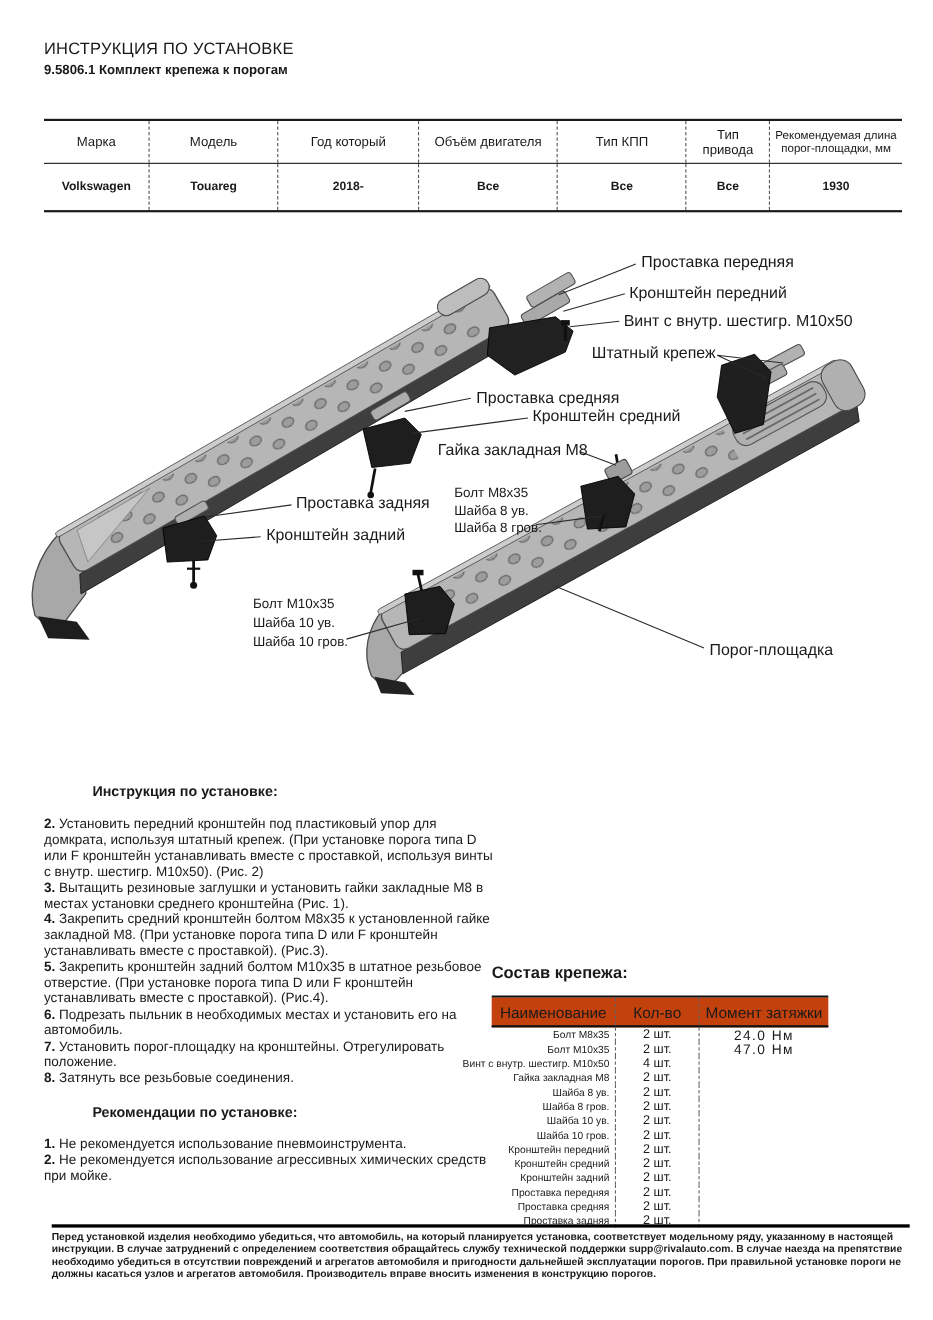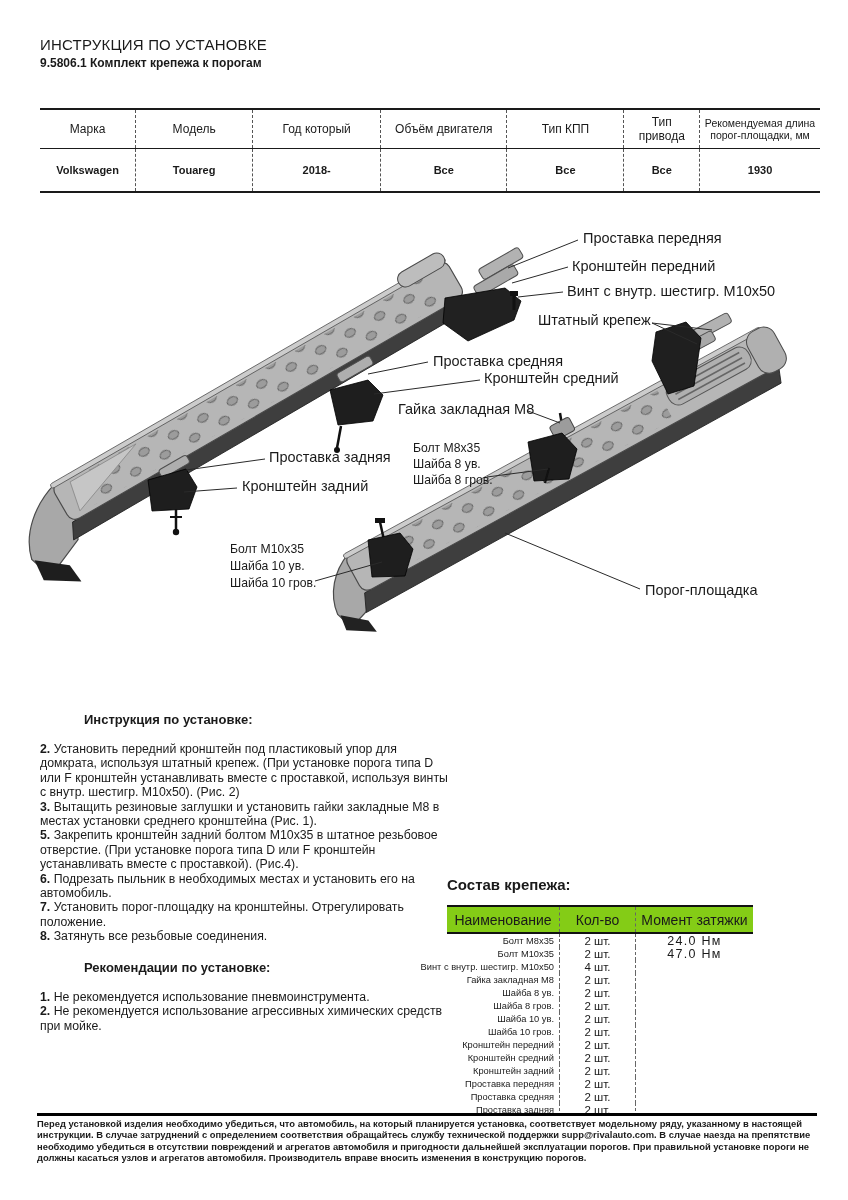--- a/index.html
+++ b/index.html
@@ -34,31 +34,31 @@
   .instructions{position:absolute;left:40px;top:712px;width:414px;}
   .sec-head{font-size:13px;font-weight:700;margin:0 0 15px 0;padding-left:44px;}
   .step{margin:0;font-size:12.3px;line-height:14.4px;}
   .rec-head{margin-top:16px;}
 
   
   .parts-title{position:absolute;left:447px;top:876px;font-size:15px;font-weight:700;}
   .ptable{position:absolute;left:447px;top:905px;width:306px;
           border-top:2px solid #111;}
   .prow{display:grid;grid-template-columns:112px 76px 118px;}
-  .prow.head{background:#84cc16;border-bottom:2px solid #111;}
+  .prow.head{background:#c2410c;border-bottom:2px solid #111;}
   .pcell{display:flex;align-items:center;justify-content:center;box-sizing:border-box;}
   .pcell + .pcell{border-left:1px dashed #666;}
   .prow.head .pcell{height:25px;font-size:14px;}
   .prow.data .pcell{height:13px;font-size:11.5px;}
   .prow.data .pcell.name{justify-content:flex-end;padding-right:5px;font-size:9.3px;
                          white-space:nowrap;overflow:visible;}
   .prow.data .pcell.torque{font-size:12.5px;letter-spacing:1.3px;}
 
   
-  .footer{position:absolute;left:37px;top:1113px;width:780px;
+  .footer{position:absolute;left:47px;top:1113px;width:780px;
           border-top:3px solid #000;padding-top:2px;
           font-size:9.4px;font-weight:700;line-height:11.3px;text-align:left;}
 </style>
 </head>
 <body>
 
 <div id="page">
 
   <svg id="diagram" viewBox="0 0 848 680" xmlns="http://www.w3.org/2000/svg">
     <defs>
@@ -186,20 +186,21 @@
       <div class="vcell">Все</div>
       <div class="vcell">Все</div>
       <div class="vcell">1930</div>
     </div>
   </div>
 
   <div class="instructions">
     <p class="sec-head">Инструкция по установке:</p>
     <p class="step"><b>2.</b> <span>Установить передний кронштейн под пластиковый упор для домкрата, используя штатный крепеж. (При установке порога типа D или F кронштейн устанавливать вместе с проставкой, используя винты с внутр. шестигр. М10х50). (Рис. 2)</span></p>
     <p class="step"><b>3.</b> <span>Вытащить резиновые заглушки и установить гайки закладные М8 в местах установки среднего кронштейна (Рис. 1).</span></p>
+    <p class="step"><b>4.</b> <span>Закрепить средний кронштейн болтом М8х35 к установленной гайке закладной М8. (При установке порога типа D или F кронштейн устанавливать вместе с проставкой). (Рис.3).</span></p>
     <p class="step"><b>5.</b> <span>Закрепить кронштейн задний болтом М10х35 в штатное резьбовое отверстие. (При установке порога типа D или F кронштейн устанавливать вместе с проставкой). (Рис.4).</span></p>
     <p class="step"><b>6.</b> <span>Подрезать пыльник в необходимых местах и установить его на автомобиль.</span></p>
     <p class="step"><b>7.</b> <span>Установить порог-площадку на кронштейны. Отрегулировать положение.</span></p>
     <p class="step"><b>8.</b> <span>Затянуть все резьбовые соединения.</span></p>
     <p class="sec-head rec-head">Рекомендации по установке:</p>
     <p class="step"><b>1.</b> <span>Не рекомендуется использование пневмоинструмента.</span></p>
     <p class="step"><b>2.</b> <span>Не рекомендуется использование агрессивных химических средств при мойке.</span></p>
   </div>
 
   <div class="parts-title">Состав крепежа:</div>

